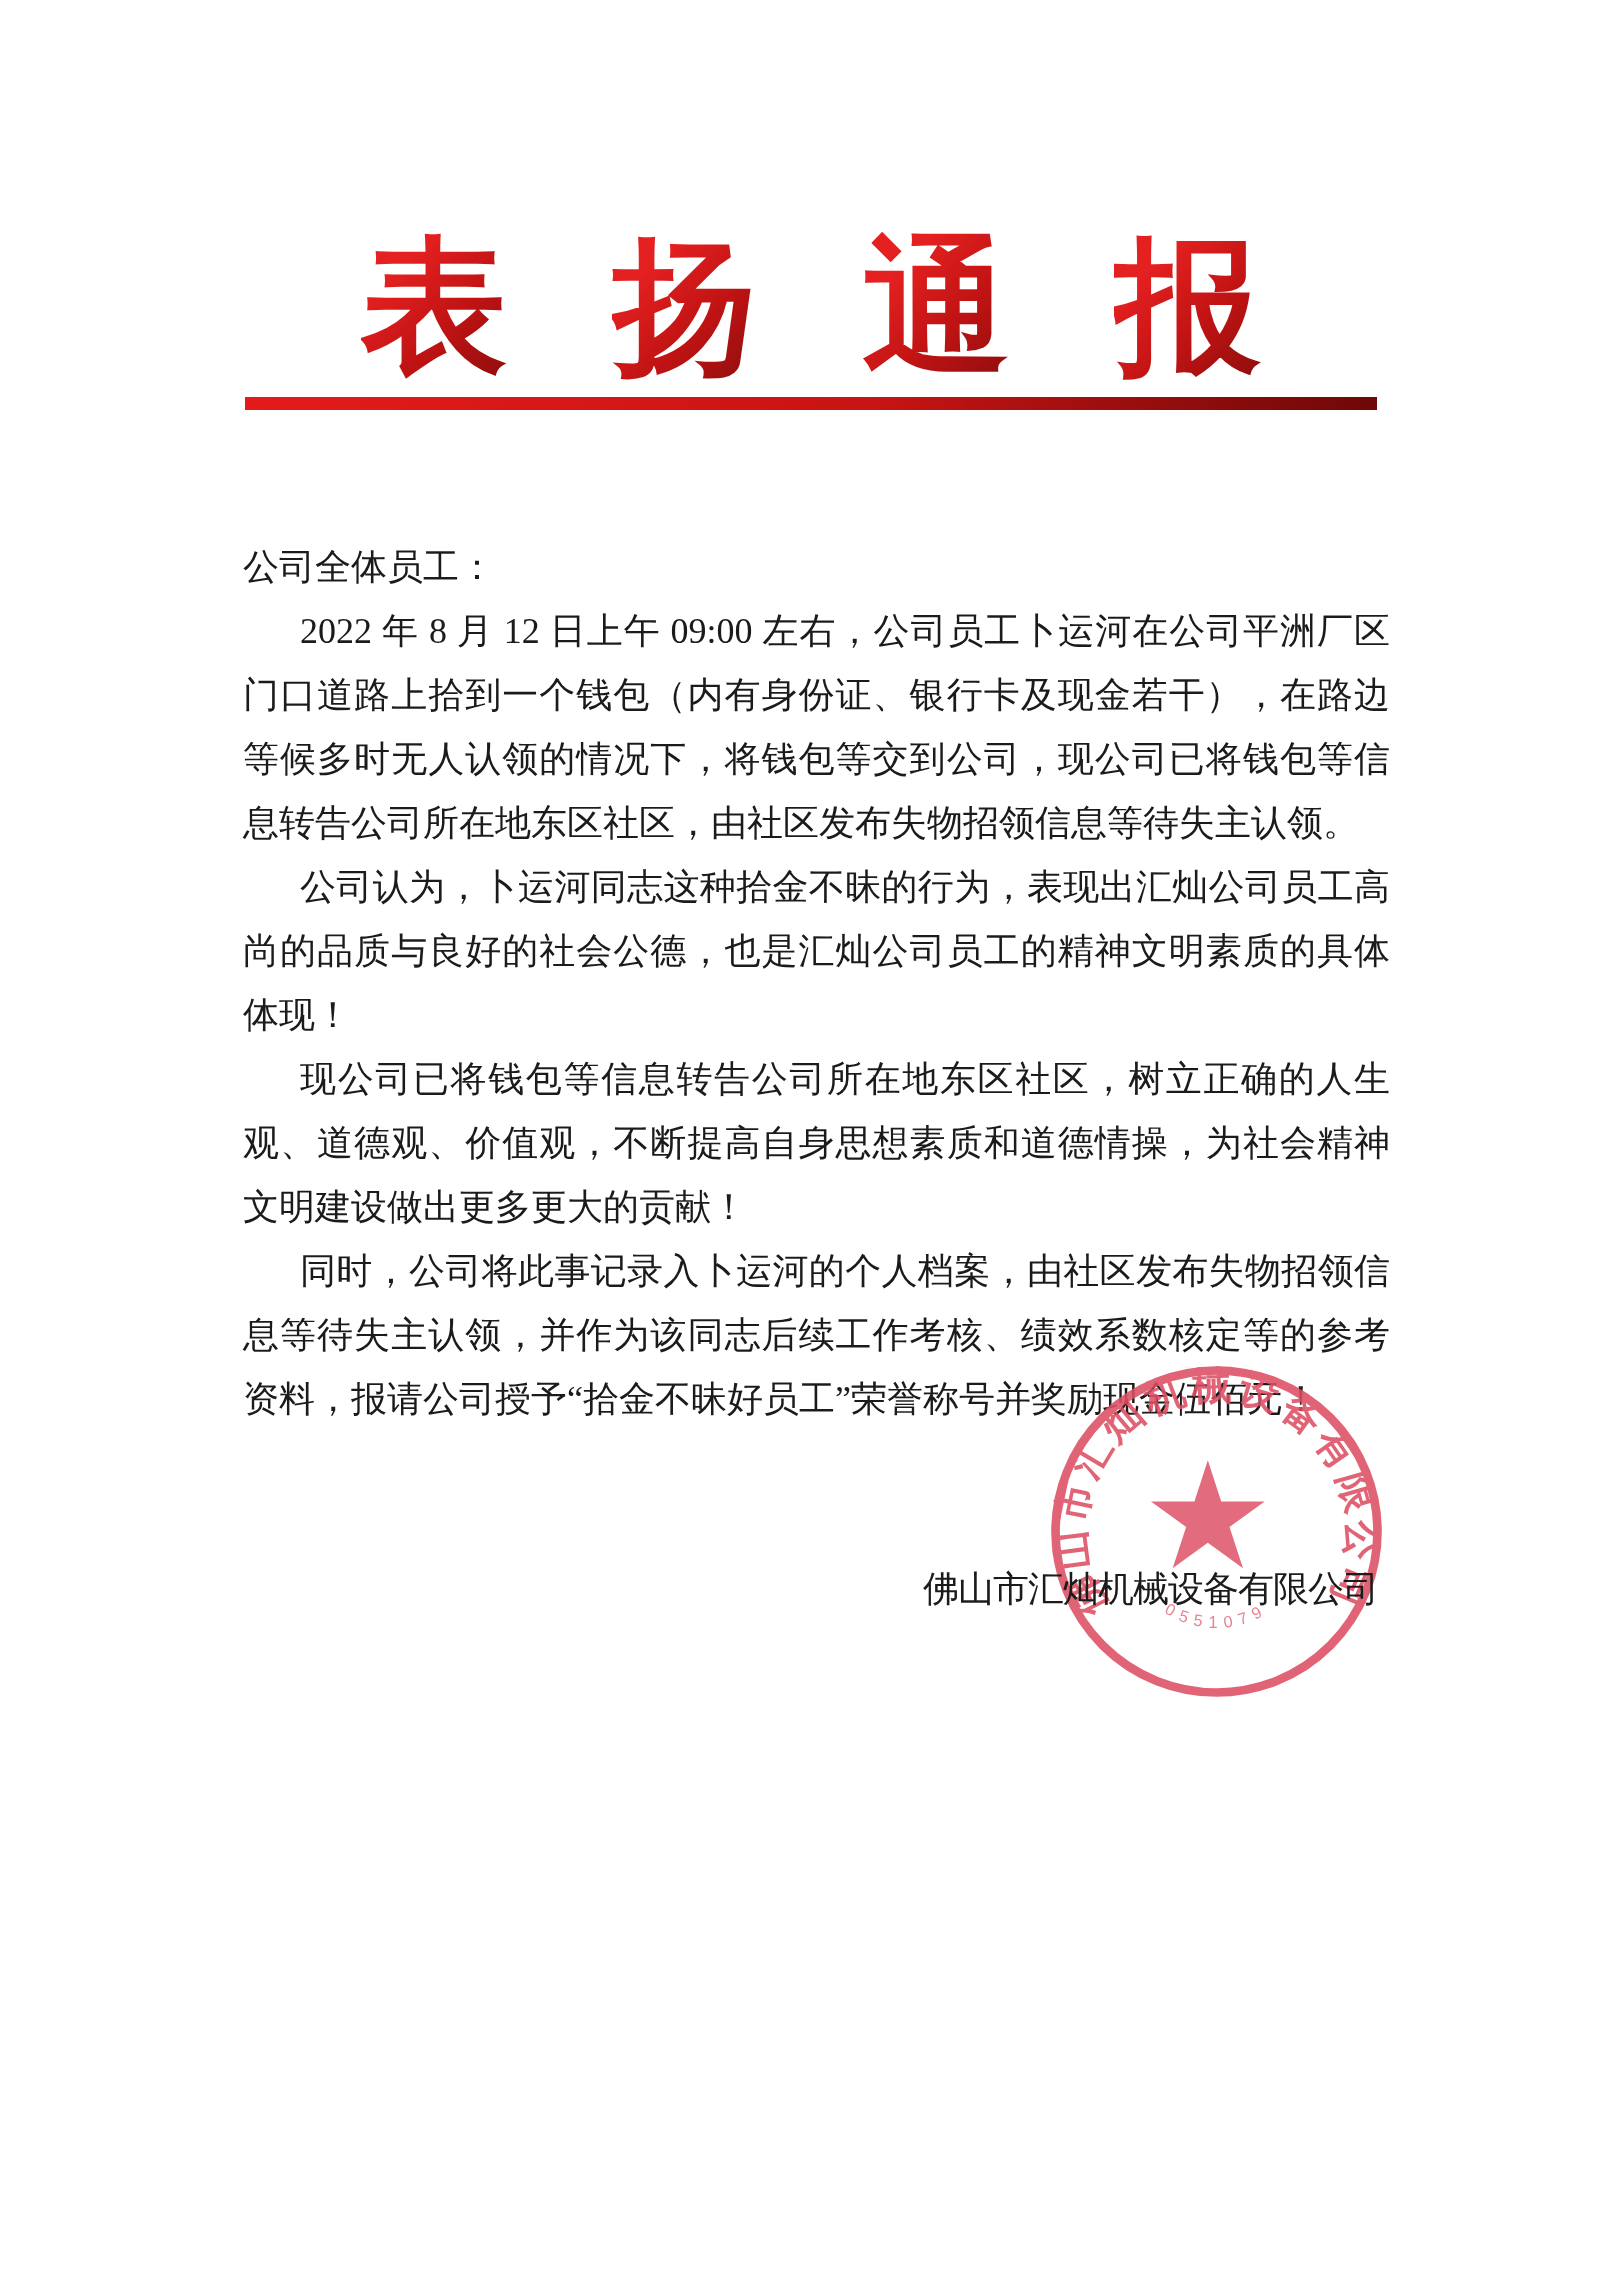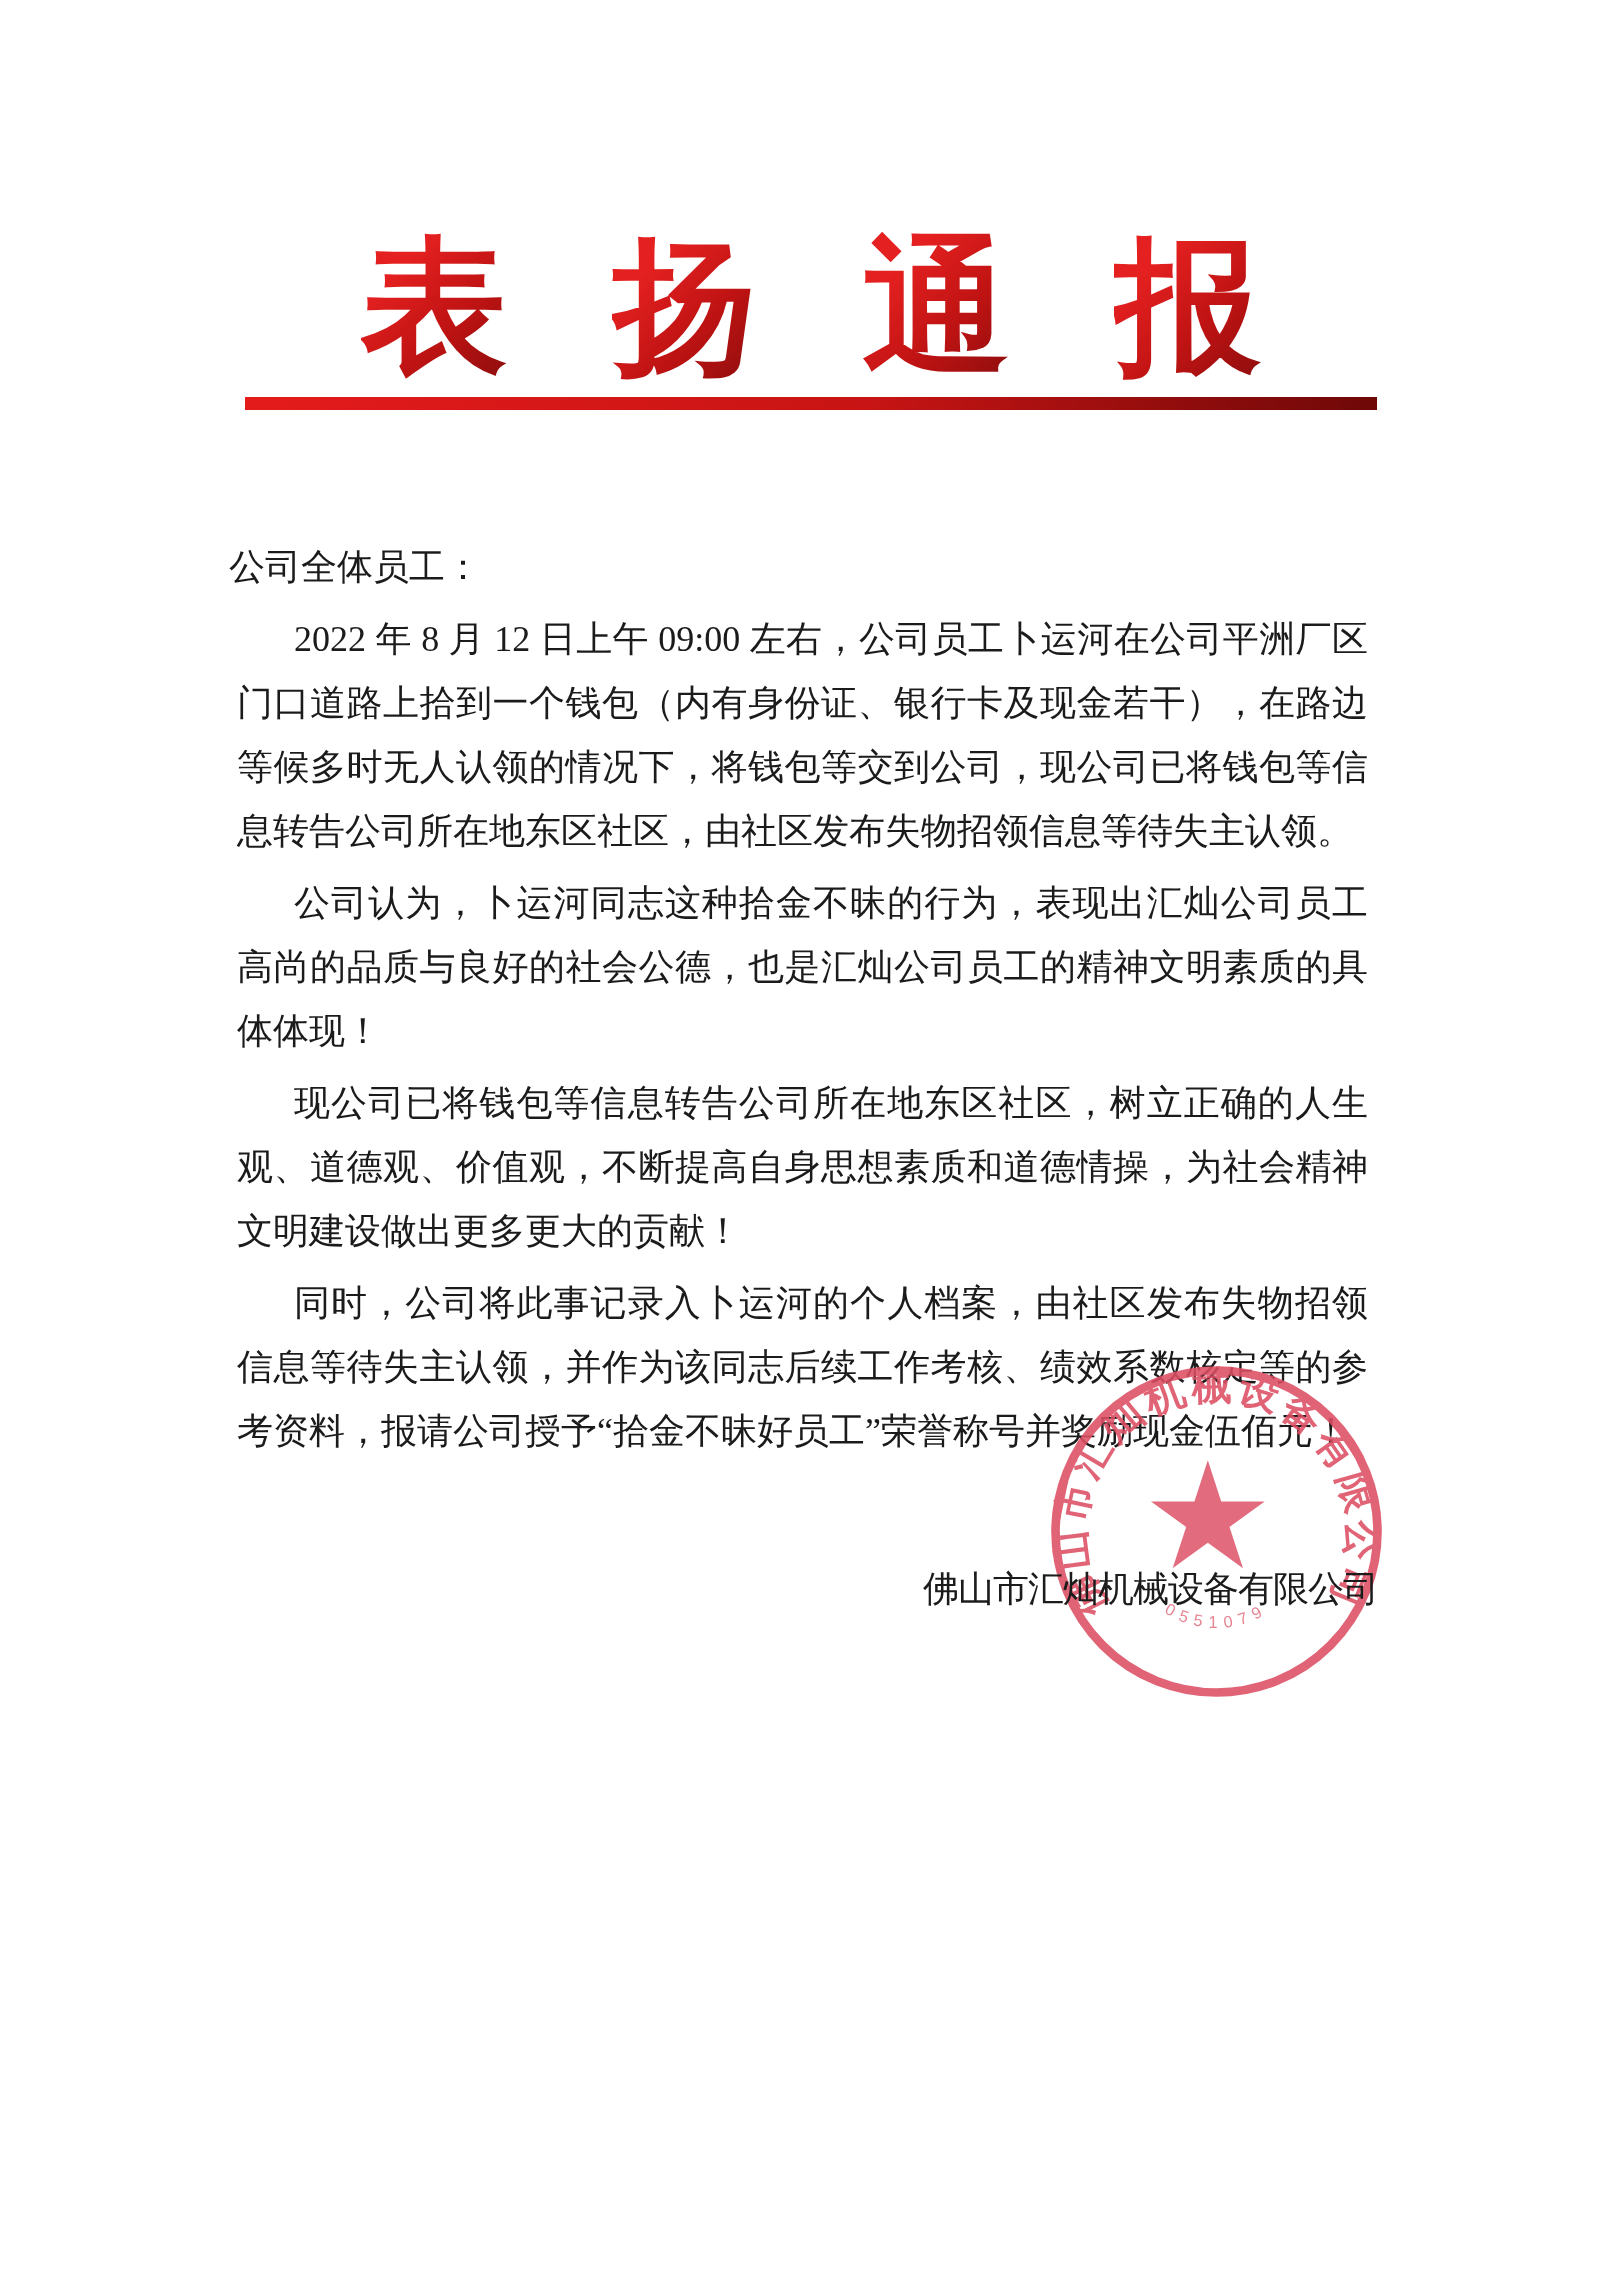--- a/index.html
+++ b/index.html
@@ -50,33 +50,33 @@
     left: 245px;
     width: 1132px;
     height: 12.7px;
     background: linear-gradient(to right, #e41b1b 0%, #c81414 55%, #6f0808 100%);
   }
 
   
   .body-text {
     position: absolute;
     top: 535px;
-    left: 229px;
+    left: 243px;
     width: 1147px;
     font-size: 36px;
     line-height: 64px;
     text-align: justify;
     text-justify: inter-ideograph;
     color: #1b1b1b;
   }
   .body-text .greeting {
     text-indent: 0;
   }
   .body-text p {
-    margin: 8px;
+    margin: 0;
     text-indent: 57px;
   }
 
   
   .signature {
     position: absolute;
     top: 1564px;
     left: 784px;
     right: 243px;
     text-align: right;

